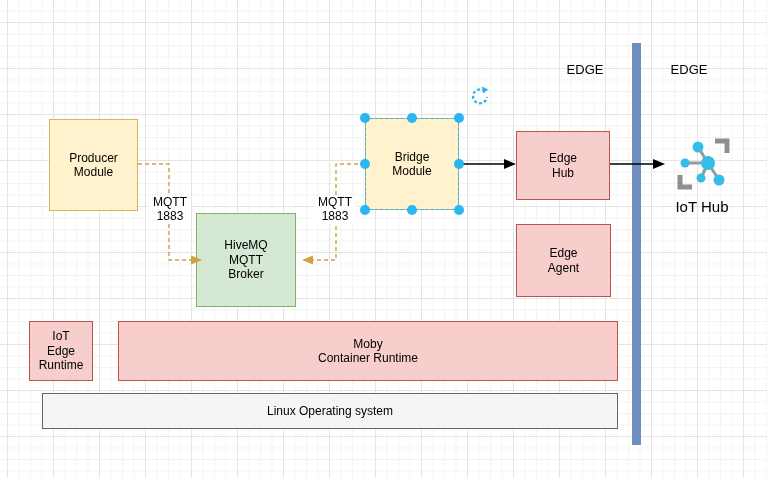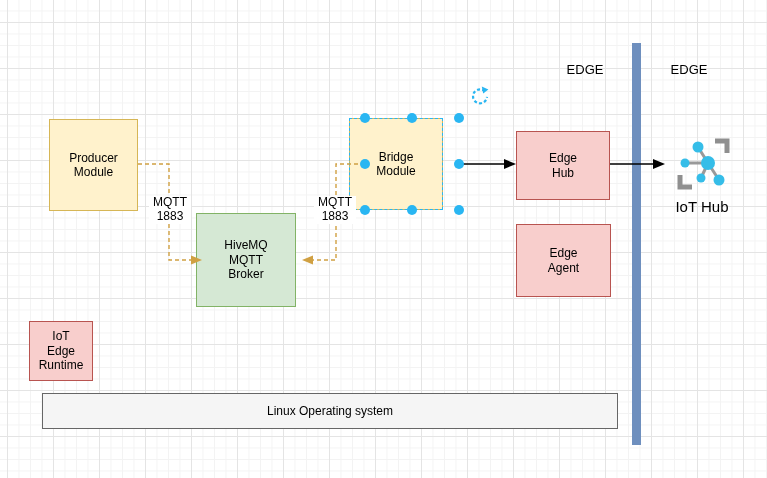--- a/index.html
+++ b/index.html
@@ -122,21 +122,21 @@
   <div class="zone-label" style="left:560px; top:62px; width:50px;">EDGE</div>
   <div class="zone-label" style="left:659px; top:62px; width:60px;">EDGE</div>
 
   <div class="divider-bar"></div>
 
   <div class="node yellow" style="left:49px; top:119px; width:89px; height:92px;">
     <span>Producer
 Module</span>
   </div>
 
-  <div class="node yellow" style="left:349px; top:118px; width:94px; height:92px;">
+  <div class="node yellow" style="left:365px; top:118px; width:94px; height:92px;">
     <span>Bridge
 Module</span>
     <div class="selection-outline"></div>
   </div>
 
   <div class="node green" style="left:196px; top:213px; width:100px; height:94px;">
     <span>HiveMQ
 MQTT
 Broker</span>
   </div>
@@ -150,20 +150,24 @@
     <span>Edge
 Agent</span>
   </div>
 
   <div class="node red" style="left:29px; top:321px; width:64px; height:60px;">
     <span>IoT
 Edge
 Runtime</span>
   </div>
 
+  <div class="node red" style="left:118px; top:321px; width:500px; height:60px;">
+    <span>Moby
+Container Runtime</span>
+  </div>
 
   <div class="node gray" style="left:42px; top:393px; width:576px; height:36px;">
     <span>Linux Operating system</span>
   </div>
 
   <svg id="iot-hub-icon" viewBox="0 0 60 60">
 
     <path d="M41 7 H53 V19" fill="none" stroke="#8f8f8f" stroke-width="5"></path>
     <path d="M6 41 V53 H18" fill="none" stroke="#8f8f8f" stroke-width="5"></path>
 

